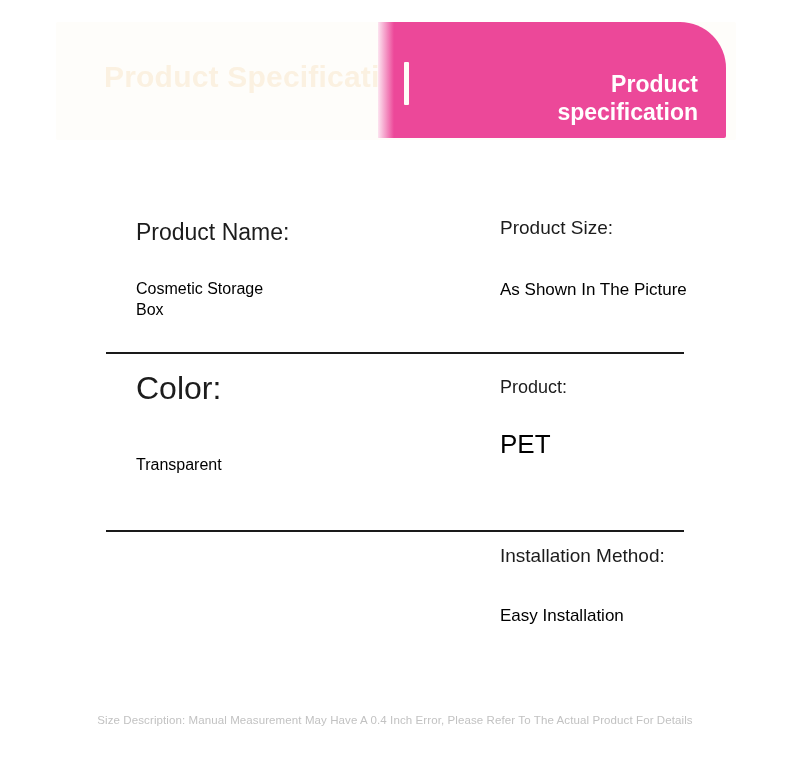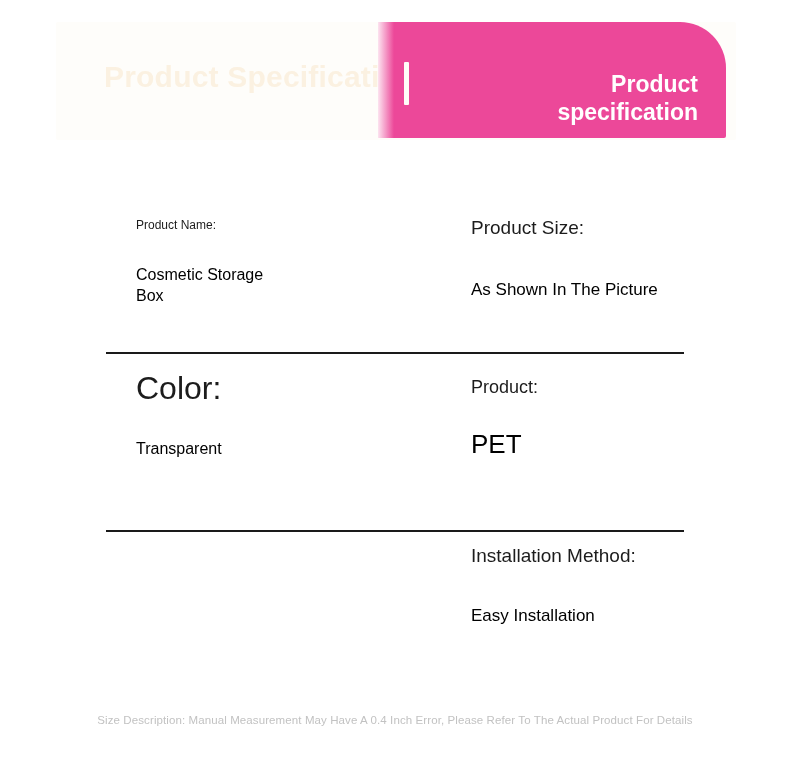--- a/index.html
+++ b/index.html
@@ -123,25 +123,25 @@
     width: 578px;
     height: 2px;
     background: #1a1a1a;
   }
 
   .cell {
     position: absolute;
     top: 0;
   }
   .cell-left  { left: 136px; width: 330px; }
-  .cell-right { left: 471px; width: 270px; }
+  .cell-right { left: 500px; width: 270px; }
 
   .spec-label {
     color: #1c1c1c;
-    font-size: 12px;
+    font-size: 23px;
     line-height: 1.3;
     white-space: pre-line;
   }
   .spec-value {
     color: #000000;
     font-size: 16px;
     line-height: 1.32;
     white-space: pre-line;
   }
 
@@ -153,21 +153,21 @@
   .val-xl   { font-size: 26px; }
   .val-lg   { font-size: 17px; }
 
   
   .r1 .cell-left  .spec-label { margin-top: 58px; }
   .r1 .cell-left  .spec-value { margin-top: 30px; }
   .r1 .cell-right .spec-label { margin-top: 56px; }
   .r1 .cell-right .spec-value { margin-top: 38px; }
 
   .r2 .cell-left  .spec-label { margin-top: 32px; }
-  .r2 .cell-left  .spec-value { margin-top: 28px; }
+  .r2 .cell-left  .spec-value { margin-top: 44px; }
   .r2 .cell-right .spec-label { margin-top: 40px; }
   .r2 .cell-right .spec-value { margin-top: 28px; }
 
   .r3 .cell-left  .spec-label { margin-top: 56px; }
   .r3 .cell-left  .spec-value { margin-top: 38px; }
   .r3 .cell-right .spec-label { margin-top: 32px; }
   .r3 .cell-right .spec-value { margin-top: 36px; }
 
   
   .footer-note {

